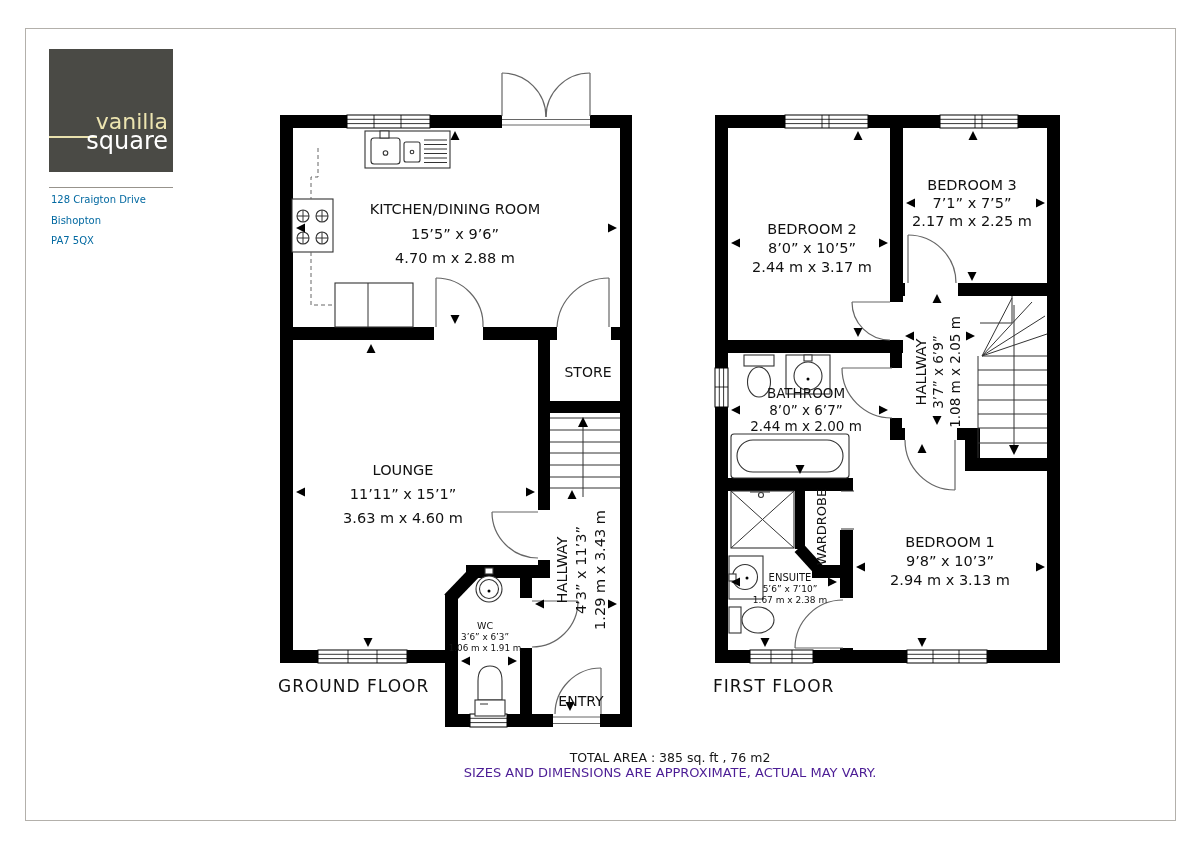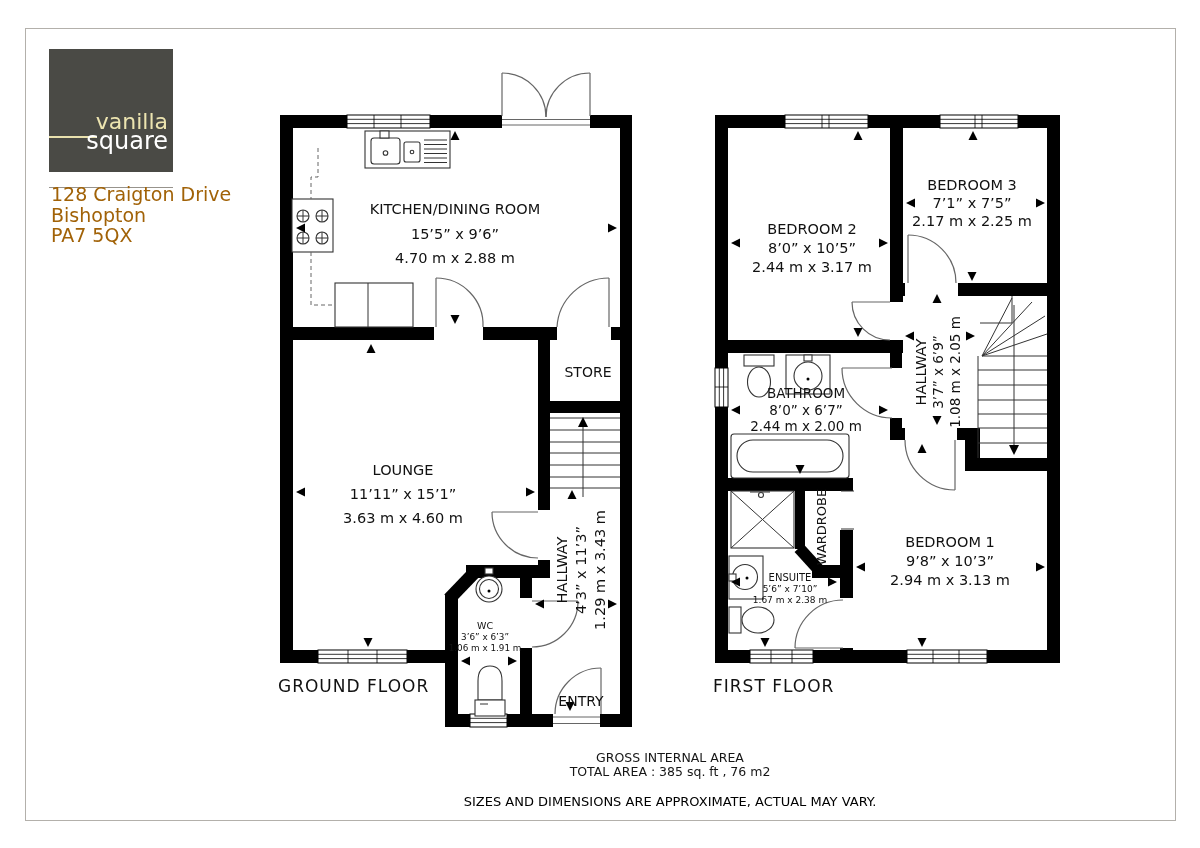--- a/index.html
+++ b/index.html
@@ -6,21 +6,21 @@
   #page{position:relative;width:1200px;height:848px;background:#fff;overflow:hidden;
         font-family:"DejaVu Sans",sans-serif;}
   #frame{position:absolute;left:25px;top:28px;width:1149px;height:791px;
          border:1px solid #b3b0ab;}
   
   .logo{position:absolute;left:49px;top:49px;width:124px;height:123px;background:#4a4a45;}
   .logo .gold-line{position:absolute;left:0;top:87px;width:48px;height:2px;background:#e9e1ad;}
   .logo .vanilla{position:absolute;right:5px;top:62px;font-size:22px;line-height:1;color:#ece4b0;}
   .logo .square{position:absolute;right:5px;top:80px;font-size:24px;line-height:1;color:#ffffff;}
   .addr-divider{position:absolute;left:49px;top:187px;width:124px;height:1px;background:#97938c;}
-  .address{position:absolute;left:51px;top:184px;font-size:19px;line-height:20.5px;color:#a16207;}
+  .address{position:absolute;left:51px;top:190px;font-size:10px;line-height:20.5px;color:#0369a1;}
   
   svg{position:absolute;left:0;top:0;}
   svg text{font-family:"DejaVu Sans",sans-serif;fill:#111;}
   .wall{fill:#000;stroke:none;}
   .fx{fill:#fff;stroke:#333;stroke-width:1.1;}
   .ln{stroke:#333;stroke-width:1;fill:none;}
   .thin{stroke:#555;stroke-width:0.9;fill:none;}
   .door{stroke:#666;stroke-width:1.2;fill:none;}
   .win{fill:#fff;stroke:#000;stroke-width:1;}
   .wl{stroke:#000;stroke-width:0.8;}
@@ -31,21 +31,21 @@
   .tstore{font-size:14px;}
   .tfloor{font-size:17px;letter-spacing:1px;}
   .tw1{font-size:9.5px;}
   .tw2{font-size:8.8px;}
   .te1{font-size:10px;}
   .te2{font-size:9px;}
   .twrd{font-size:13px;}
   
   .footer{position:absolute;left:270px;top:751px;width:800px;text-align:center;
           font-size:12.5px;line-height:14.2px;color:#161616;}
-  .footer .disclaimer{color:#000000;font-size:13px;margin-top:16px;}
+  .footer .disclaimer{color:#4c1d95;font-size:13px;margin-top:1px;}
 </style>
 </head>
 <body>
 
 <div id="page">
   <div id="frame"></div>
 
   <div class="logo">
     <div class="gold-line"></div>
     <div class="vanilla">vanilla</div>
@@ -417,17 +417,16 @@
         <text class="te1" x="790" y="581" text-anchor="middle">ENSUITE</text>
         <text class="te2" x="790" y="592" text-anchor="middle">5’6” x 7’10”</text>
         <text class="te2" x="790" y="603" text-anchor="middle">1.67 m x 2.38 m</text>
         <text class="twrd" x="822" y="531" text-anchor="middle" transform="rotate(-90 822 527)">WARDROBE</text>
         <text class="tfloor" x="713" y="692">FIRST FLOOR</text>
       </g>
     </g>
   </svg>
 
   <div class="footer">
-    <div>GROSS INTERNAL AREA</div>
     <div>TOTAL AREA : 385 sq. ft , 76 m2</div>
     <div class="disclaimer">SIZES AND DIMENSIONS ARE APPROXIMATE, ACTUAL MAY VARY.</div>
   </div>
 </div>
 
 </body></html>

